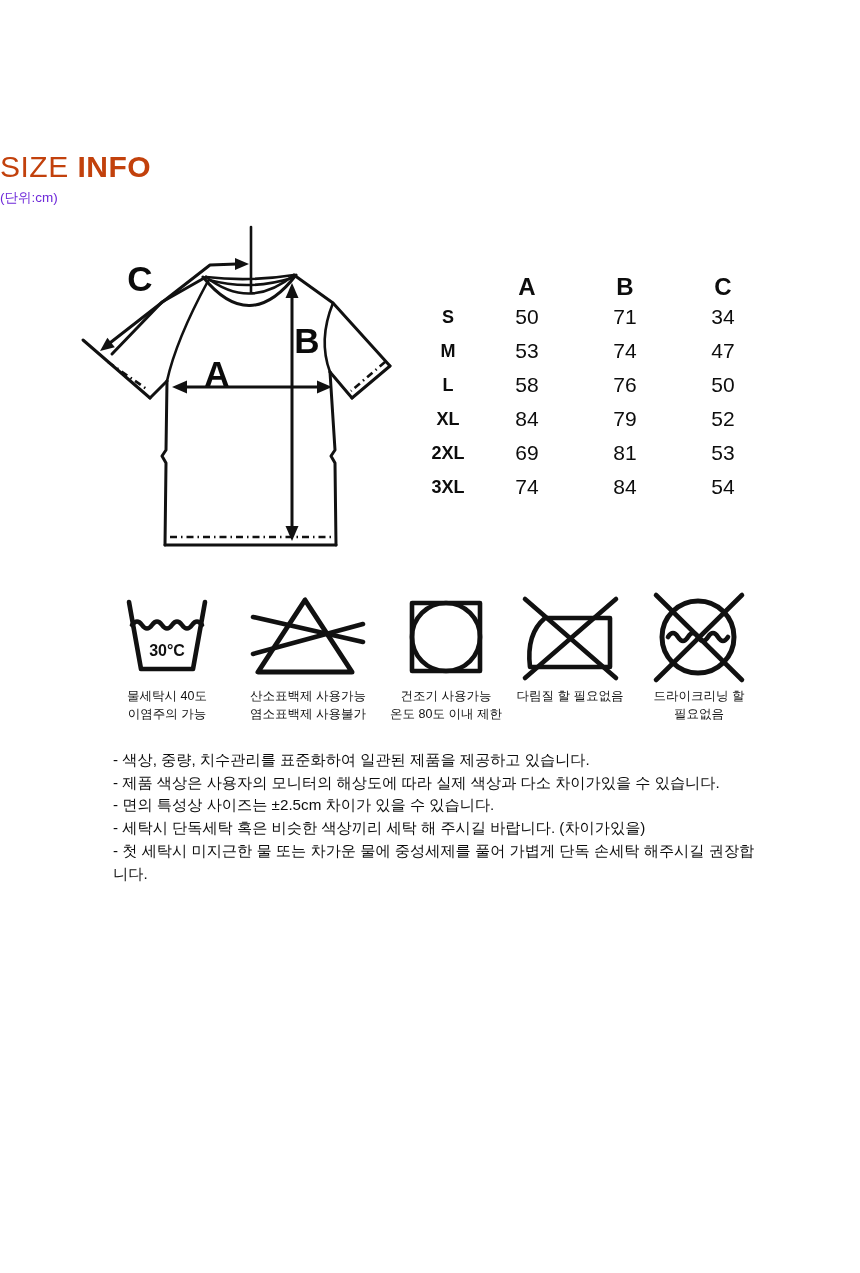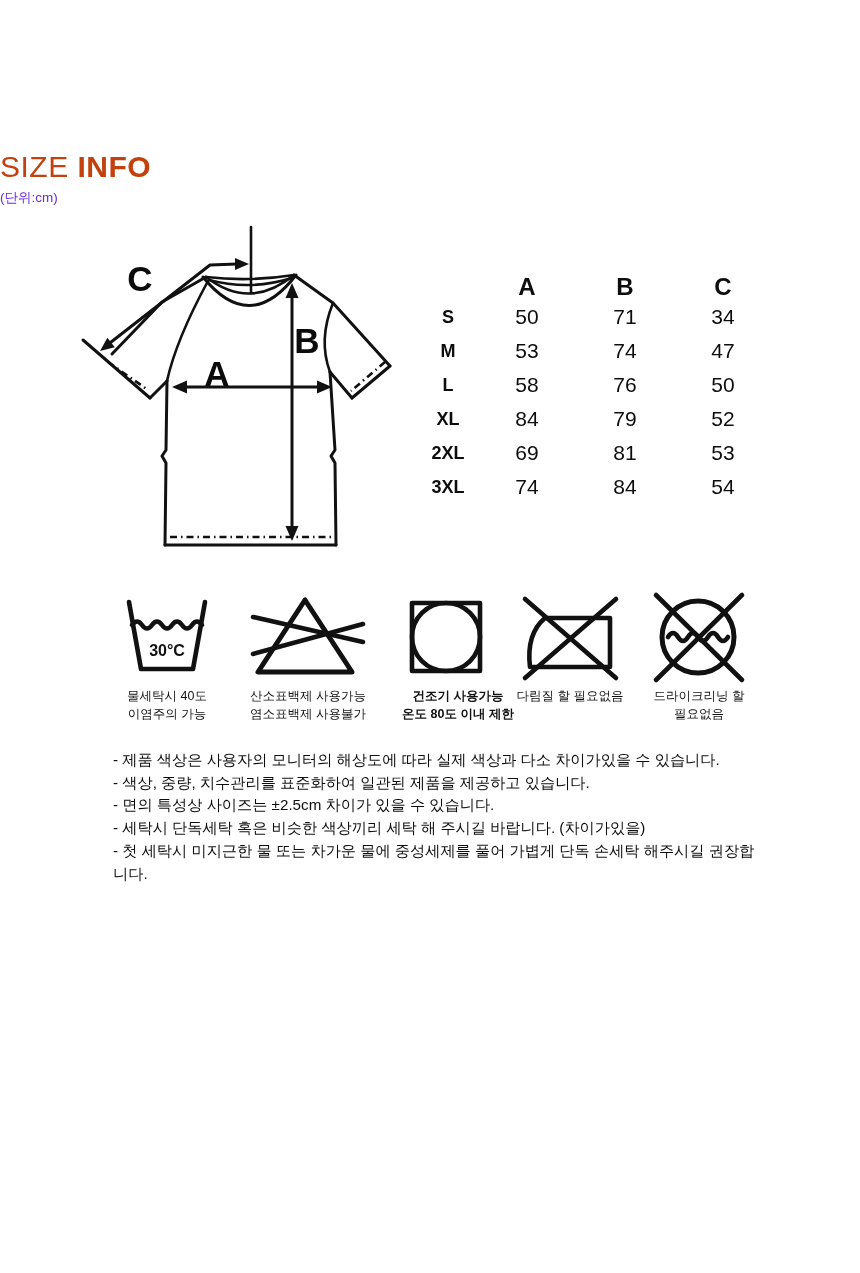--- a/index.html
+++ b/index.html
@@ -193,33 +193,33 @@
   </svg>
 
   <div class="care-label" style="left:77px;">
     <span>물세탁시 40도</span><br>
     <span>이염주의 가능</span>
   </div>
   <div class="care-label" style="left:218px;">
     <span>산소표백제 사용가능</span><br>
     <span>염소표백제 사용불가</span>
   </div>
-  <div class="care-label" style="left:368px;font-weight:bold;">
+  <div class="care-label" style="left:356px;">
     <span>건조기 사용가능</span><br>
     <span>온도 80도 이내 제한</span>
   </div>
   <div class="care-label" style="left:480px;">
     <span>다림질 할 필요없음</span>
   </div>
   <div class="care-label" style="left:609px;">
     <span>드라이크리닝 할</span><br>
     <span>필요없음</span>
   </div>
 
   <div class="notes">
+    <div>- 색상, 중량, 치수관리를 표준화하여 일관된 제품을 제공하고 있습니다.</div>
     <div>- 제품 색상은 사용자의 모니터의 해상도에 따라 실제 색상과 다소 차이가있을 수 있습니다.</div>
-    <div>- 색상, 중량, 치수관리를 표준화하여 일관된 제품을 제공하고 있습니다.</div>
     <div>- 면의 특성상 사이즈는 ±2.5cm 차이가 있을 수 있습니다.</div>
     <div>- 세탁시 단독세탁 혹은 비슷한 색상끼리 세탁 해 주시길 바랍니다. (차이가있을)</div>
     <div>- 첫 세탁시 미지근한 물 또는 차가운 물에 중성세제를 풀어 가볍게 단독 손세탁 해주시길 권장합니다.</div>
   </div>
 
 </div>
 
 </body></html>

